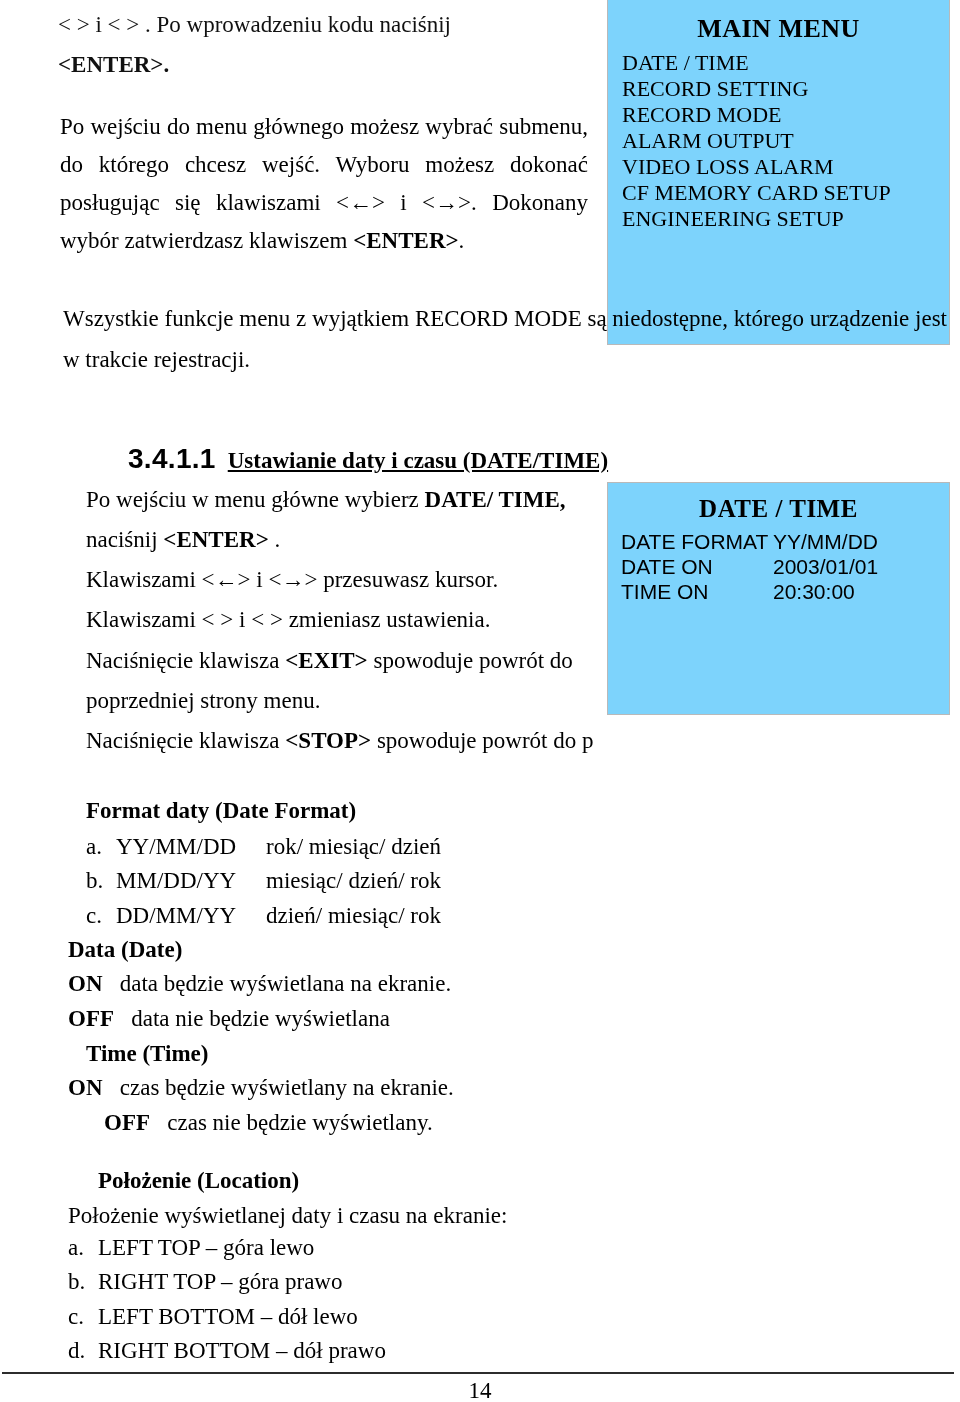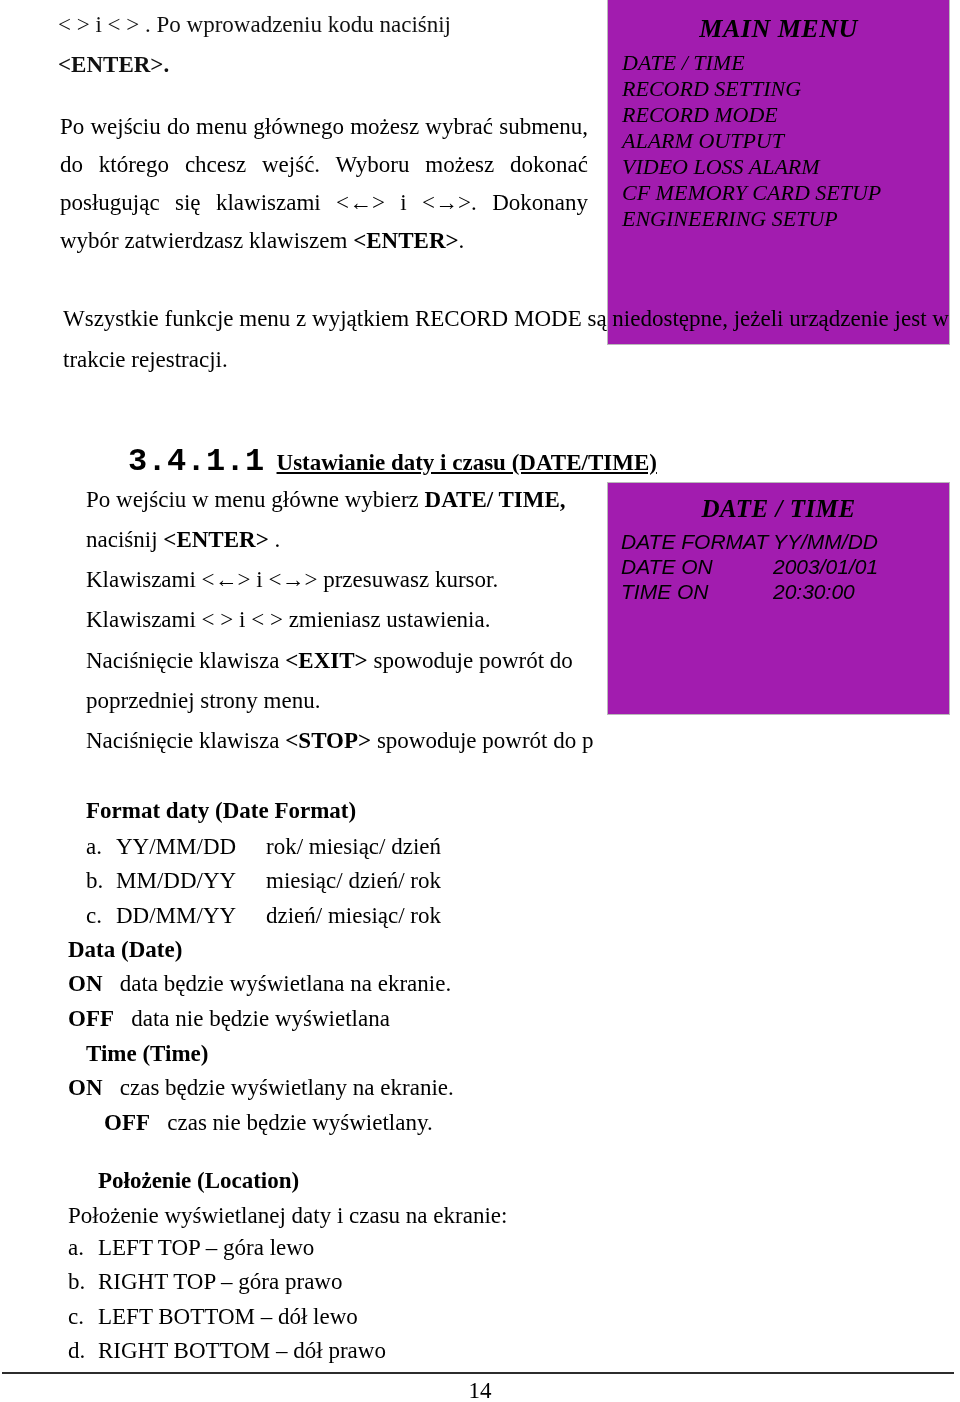--- a/index.html
+++ b/index.html
@@ -66,37 +66,36 @@
   
   #section-heading {
     position: absolute;
     left: 128px;
     top: 443px;
     font-size: 23px;
     font-weight: bold;
     white-space: nowrap;
   }
   #section-heading .num {
-    font-family: Liberation Mono, monospace;
-    font-size: 32px;
+    font-family: Liberation Sans, sans-serif;
+    font-size: 28px;
     font-weight: bold;
     letter-spacing: 0.3px;
   }
   #section-heading .ttl {
     margin-left: 12px;
     font-size: 23px;
     text-decoration: underline;
   }
 
   
   .osd {
     position: absolute;
-    background: #a21caf;
+    background: #7dd3fc;
     box-shadow: 0 0 0 1px #b9b9b9;
-    font-style: italic;
   }
   .osd-title {
     text-align: center;
     font-family: "Liberation Serif", "DejaVu Serif", serif;
     font-weight: bold;
     color: #000;
   }
   .osd-list {
     font-family: "Liberation Serif", "DejaVu Serif", serif;
     color: #000;
@@ -201,21 +200,21 @@
     </div>
   </div>
 
   <div class="txt" id="line-code-1">&lt;  &gt; i &lt;  &gt; . Po wprowadzeniu kodu naciśnij</div>
   <div class="txt" id="line-code-2">&lt;ENTER&gt;.</div>
 
   <div id="intro-para">
     <span>Po wejściu do menu głównego możesz wybrać submenu, do którego chcesz wejść. Wyboru możesz dokonać posługując się klawiszami </span><span>&lt;←&gt; i &lt;→&gt;.</span><span> Dokonany wybór zatwierdzasz klawiszem </span><span class="b">&lt;ENTER&gt;</span><span>.</span>
   </div>
 
-  <div class="mid" style="top:298px;">Wszystkie funkcje menu z wyjątkiem RECORD MODE są niedostępne, jeżeli urządzenie jest w trakcie rejestracji.</div>
+  <div class="mid" style="top:298px;">Wszystkie funkcje menu z wyjątkiem RECORD MODE są niedostępne, którego urządzenie jest w trakcie rejestracji.</div>
 
   <div id="section-heading">
     <span class="num">3.4.1.1</span><span class="ttl">Ustawianie daty i czasu (DATE/TIME)</span>
   </div>
 
   <div class="osd" id="osd-date-time">
     <div class="osd-title">DATE / TIME</div>
     <div class="osd-rows">
       <div class="row">
         <span class="k">DATE FORMAT</span>

